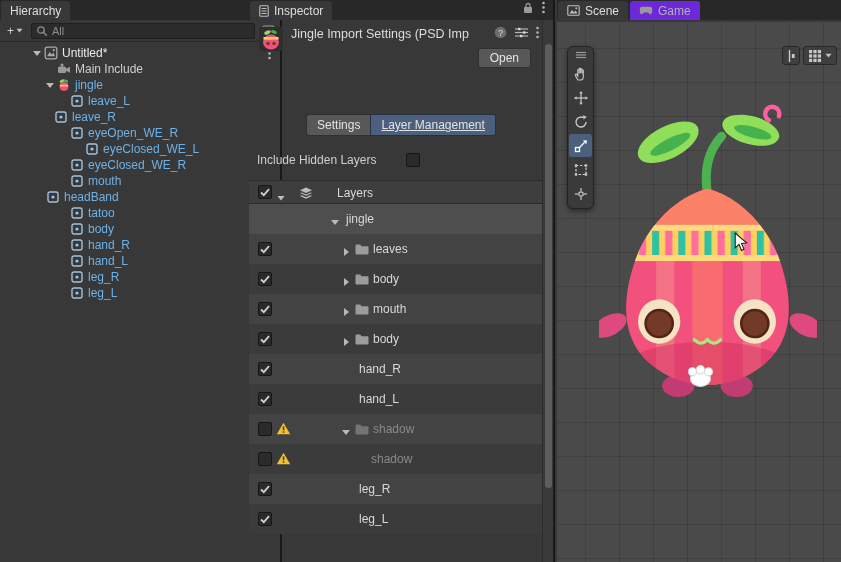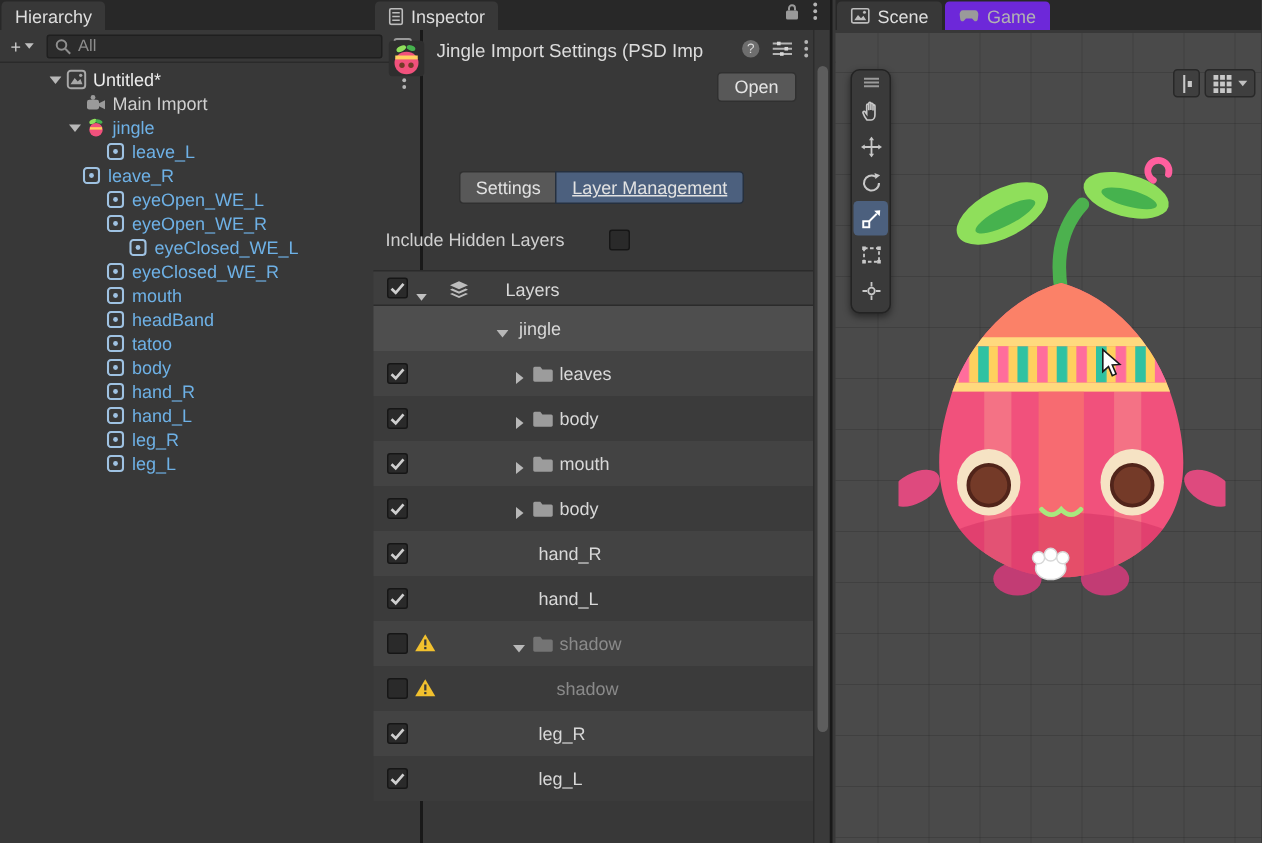--- a/index.html
+++ b/index.html
@@ -169,21 +169,21 @@
       </div>
       <div class="tree-row" style="padding-left: 43px;">
         <span class="tw"></span>
         <span class="obj-icon">
           <svg width="14" height="12" viewBox="0 0 14 12">
             <rect x="1" y="3.5" width="8" height="6.5" rx="1.5" fill="#9a9a9a"></rect>
             <path d="M9 5.8 L13 3.8 V9.8 L9 7.8 Z" fill="#9a9a9a"></path>
             <circle cx="5" cy="2" r="1.6" fill="#9a9a9a"></circle>
           </svg>
         </span>
-        <span class="tree-label grey">Main Import</span>
+        <span class="tree-label grey">Main Include</span>
       </div>
       <div class="tree-row" style="padding-left: 43px;">
         <span class="tw">
           <svg width="8" height="8">
             <path d="M0 2 L8 2 L4 7 Z" fill="#b8b8b8"></path>
           </svg>
         </span>
         <span class="obj-icon">
           <svg width="14" height="14" viewBox="0 0 14 14">
             <circle cx="7" cy="8.5" r="4.5" style="fill:var(--char-body)"></circle>
@@ -215,30 +215,20 @@
         <span class="tree-label blue">leave_R</span>
       </div>
       <div class="tree-row" style="padding-left: 56px;">
         <span class="tw"></span>
         <span class="obj-icon">
           <svg width="12" height="12">
             <rect x="1" y="1" width="10" height="10" rx="2" fill="none" stroke="#9fc2e2" stroke-width="1.4"></rect>
             <circle cx="6" cy="6" r="1.6" fill="#9fc2e2"></circle>
           </svg>
         </span>
-        <span class="tree-label blue">eyeOpen_WE_L</span>
-      </div>
-      <div class="tree-row" style="padding-left: 56px;">
-        <span class="tw"></span>
-        <span class="obj-icon">
-          <svg width="12" height="12">
-            <rect x="1" y="1" width="10" height="10" rx="2" fill="none" stroke="#9fc2e2" stroke-width="1.4"></rect>
-            <circle cx="6" cy="6" r="1.6" fill="#9fc2e2"></circle>
-          </svg>
-        </span>
         <span class="tree-label blue">eyeOpen_WE_R</span>
       </div>
       <div class="tree-row" style="padding-left: 71px;">
         <span class="tw"></span>
         <span class="obj-icon">
           <svg width="12" height="12">
             <rect x="1" y="1" width="10" height="10" rx="2" fill="none" stroke="#9fc2e2" stroke-width="1.4"></rect>
             <circle cx="6" cy="6" r="1.6" fill="#9fc2e2"></circle>
           </svg>
         </span>
@@ -257,21 +247,21 @@
       <div class="tree-row" style="padding-left: 56px;">
         <span class="tw"></span>
         <span class="obj-icon">
           <svg width="12" height="12">
             <rect x="1" y="1" width="10" height="10" rx="2" fill="none" stroke="#9fc2e2" stroke-width="1.4"></rect>
             <circle cx="6" cy="6" r="1.6" fill="#9fc2e2"></circle>
           </svg>
         </span>
         <span class="tree-label blue">mouth</span>
       </div>
-      <div class="tree-row" style="padding-left: 56px;">
+      <div class="tree-row" style="padding-left: 32px;">
         <span class="tw"></span>
         <span class="obj-icon">
           <svg width="12" height="12">
             <rect x="1" y="1" width="10" height="10" rx="2" fill="none" stroke="#9fc2e2" stroke-width="1.4"></rect>
             <circle cx="6" cy="6" r="1.6" fill="#9fc2e2"></circle>
           </svg>
         </span>
         <span class="tree-label blue">headBand</span>
       </div>
       <div class="tree-row" style="padding-left: 56px;">

